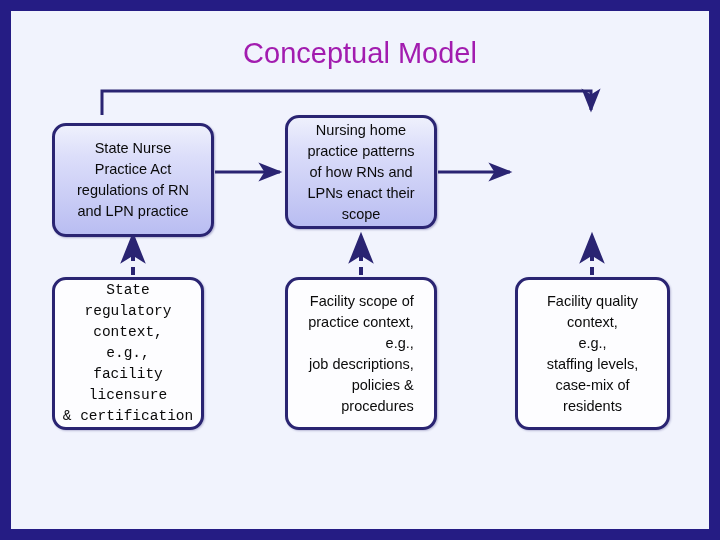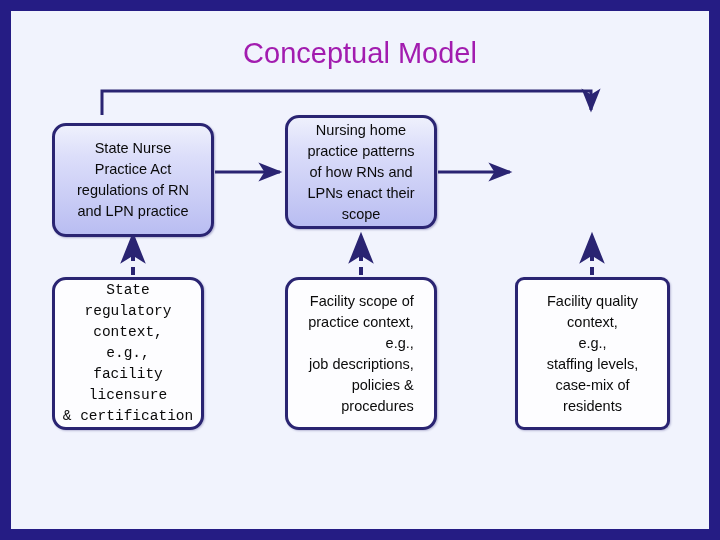--- a/index.html
+++ b/index.html
@@ -58,21 +58,21 @@
   .node-bottom {
     background: #fdfdff;
     box-shadow: 1px 1px 2px rgba(60,55,130,0.30);
   }
   
   #n-top-1   { left: 41px;  top: 112px; width: 162px; height: 114px; }
   #n-top-2   { left: 274px; top: 104px; width: 152px; height: 114px; }
   #n-top-3   { left: 504px; top: 104px; width: 155px; height: 114px; }
   #n-bot-1   { left: 41px;  top: 266px; width: 152px; height: 153px; font-family: Liberation Mono, monospace; }
   #n-bot-2   { left: 274px; top: 266px; width: 152px; height: 153px; text-align: right; }
-  #n-bot-3   { left: 504px; top: 266px; width: 155px; height: 153px; border-radius: 9px; }
+  #n-bot-3   { left: 504px; top: 266px; width: 155px; height: 153px; }
 
   .conn-layer {
     position: absolute;
     left: 0; top: 0;
     width: 698px;
     height: 518px;
     pointer-events: none;
   }
 </style>
 </head>

